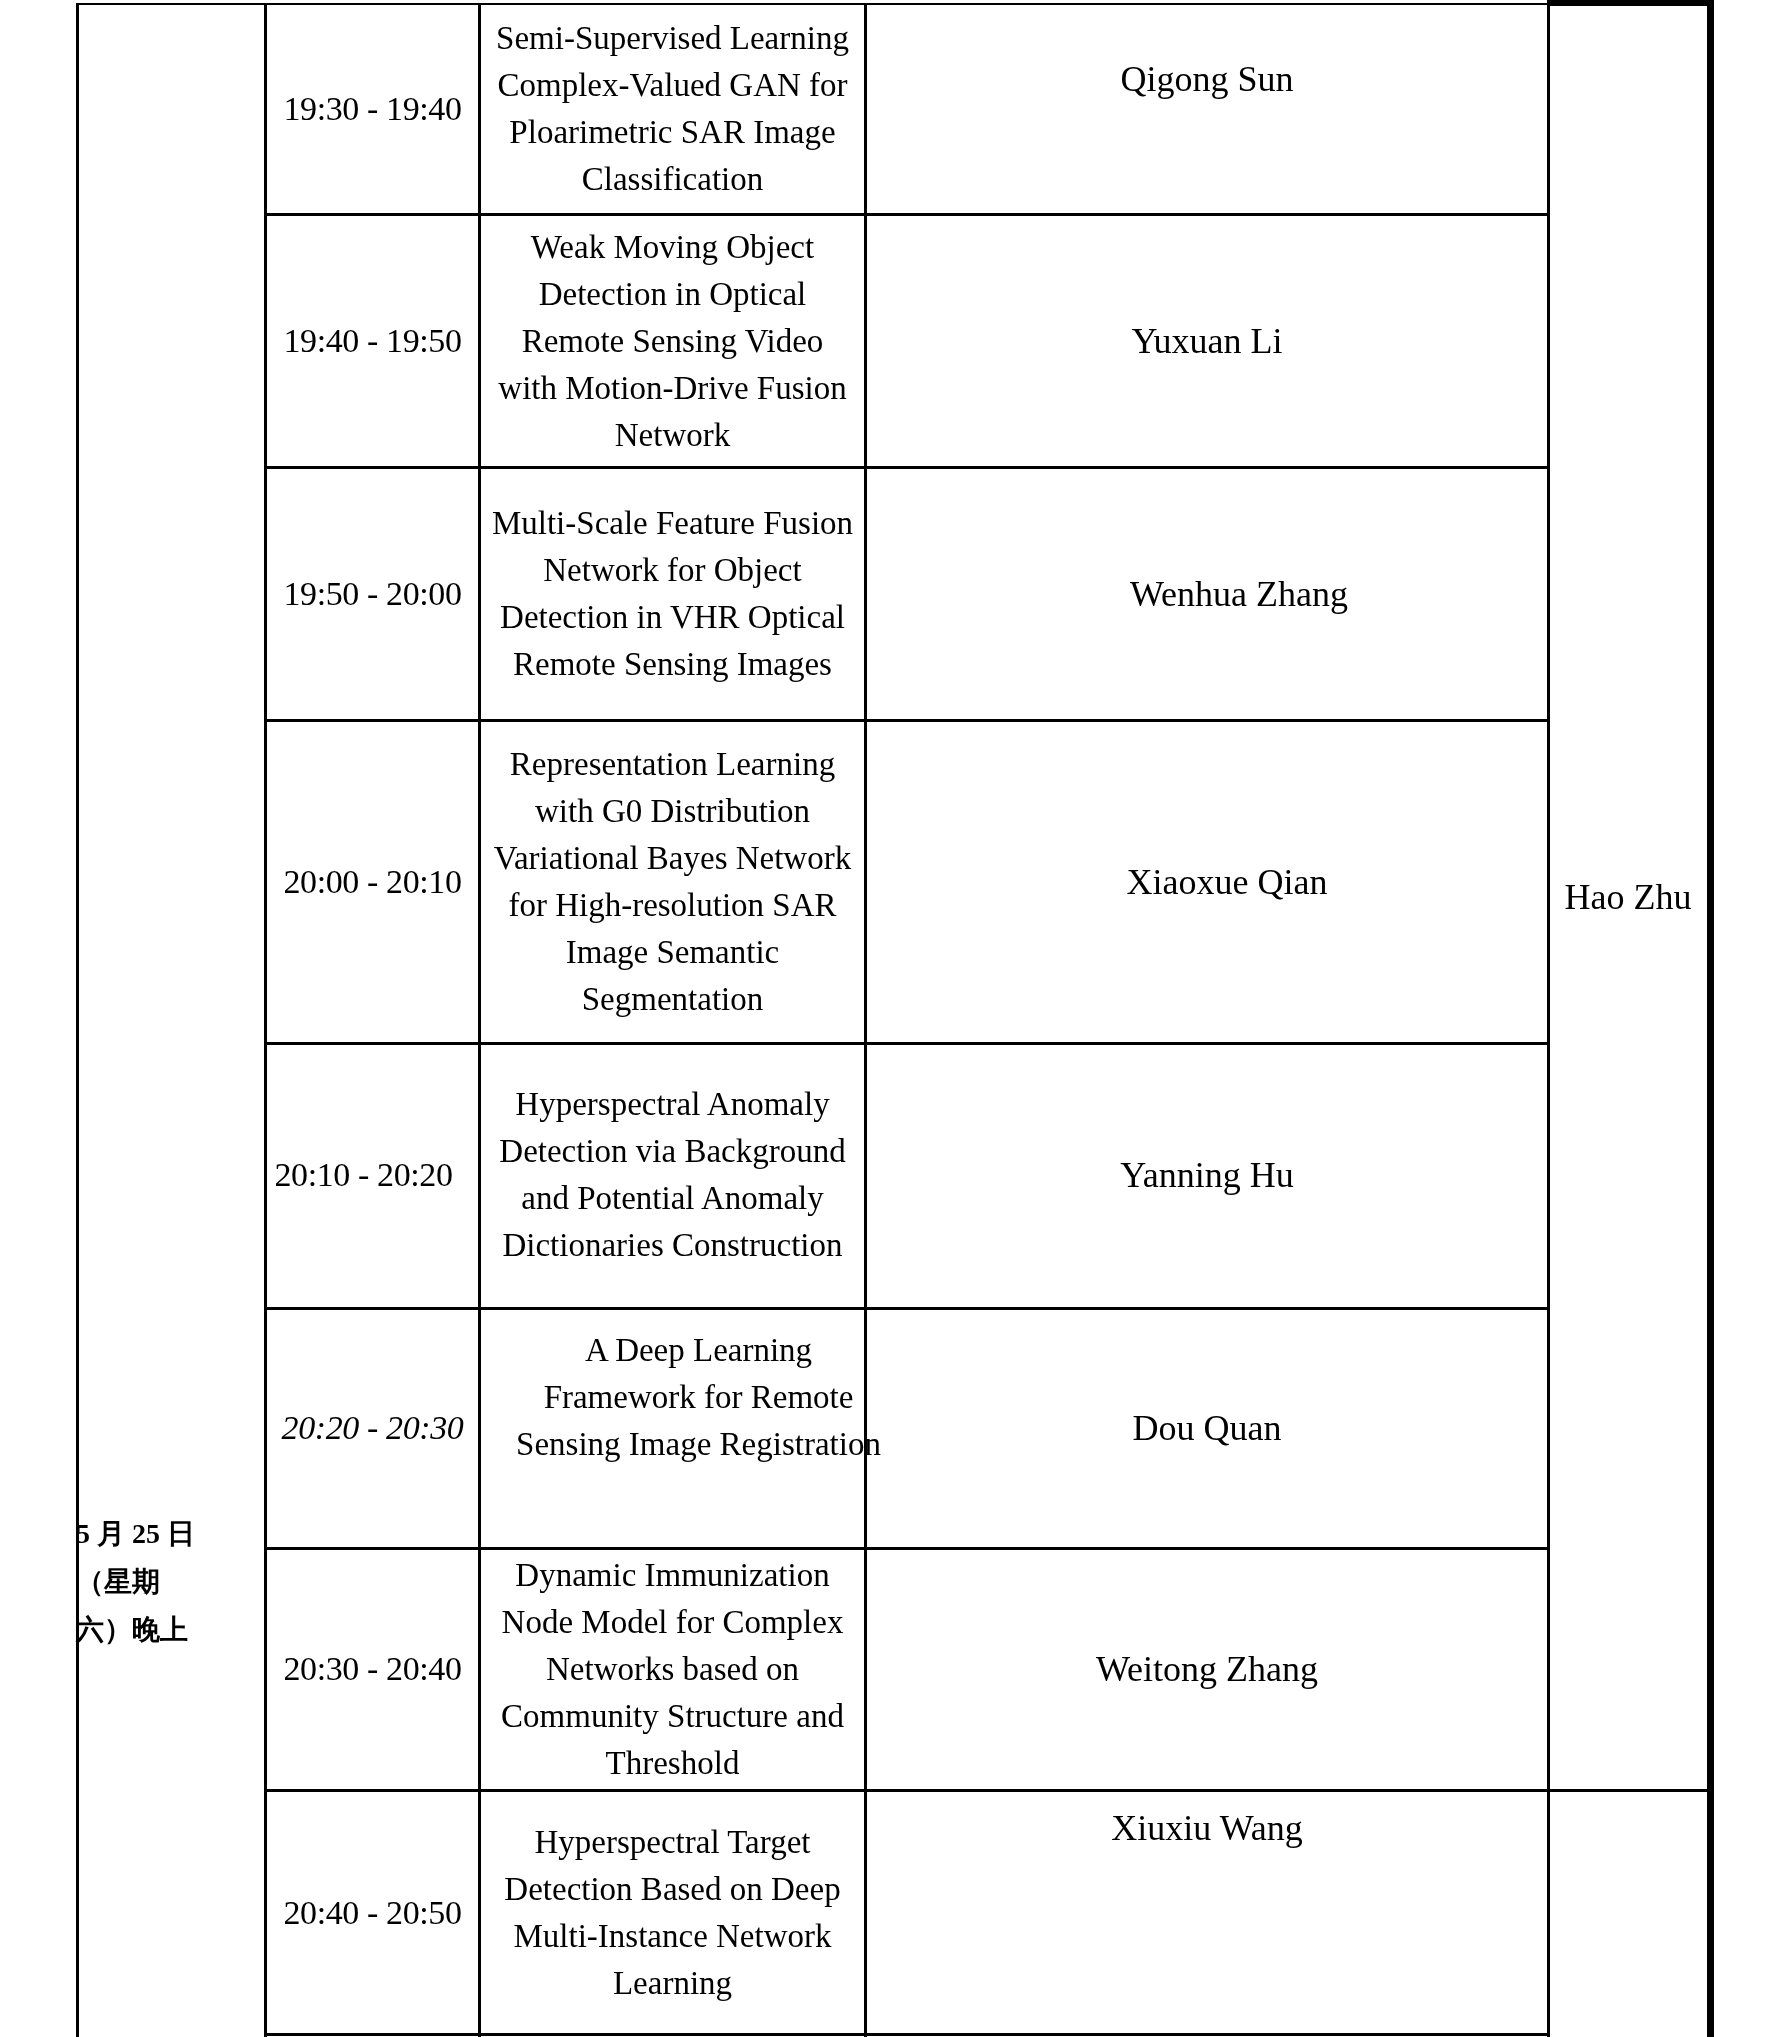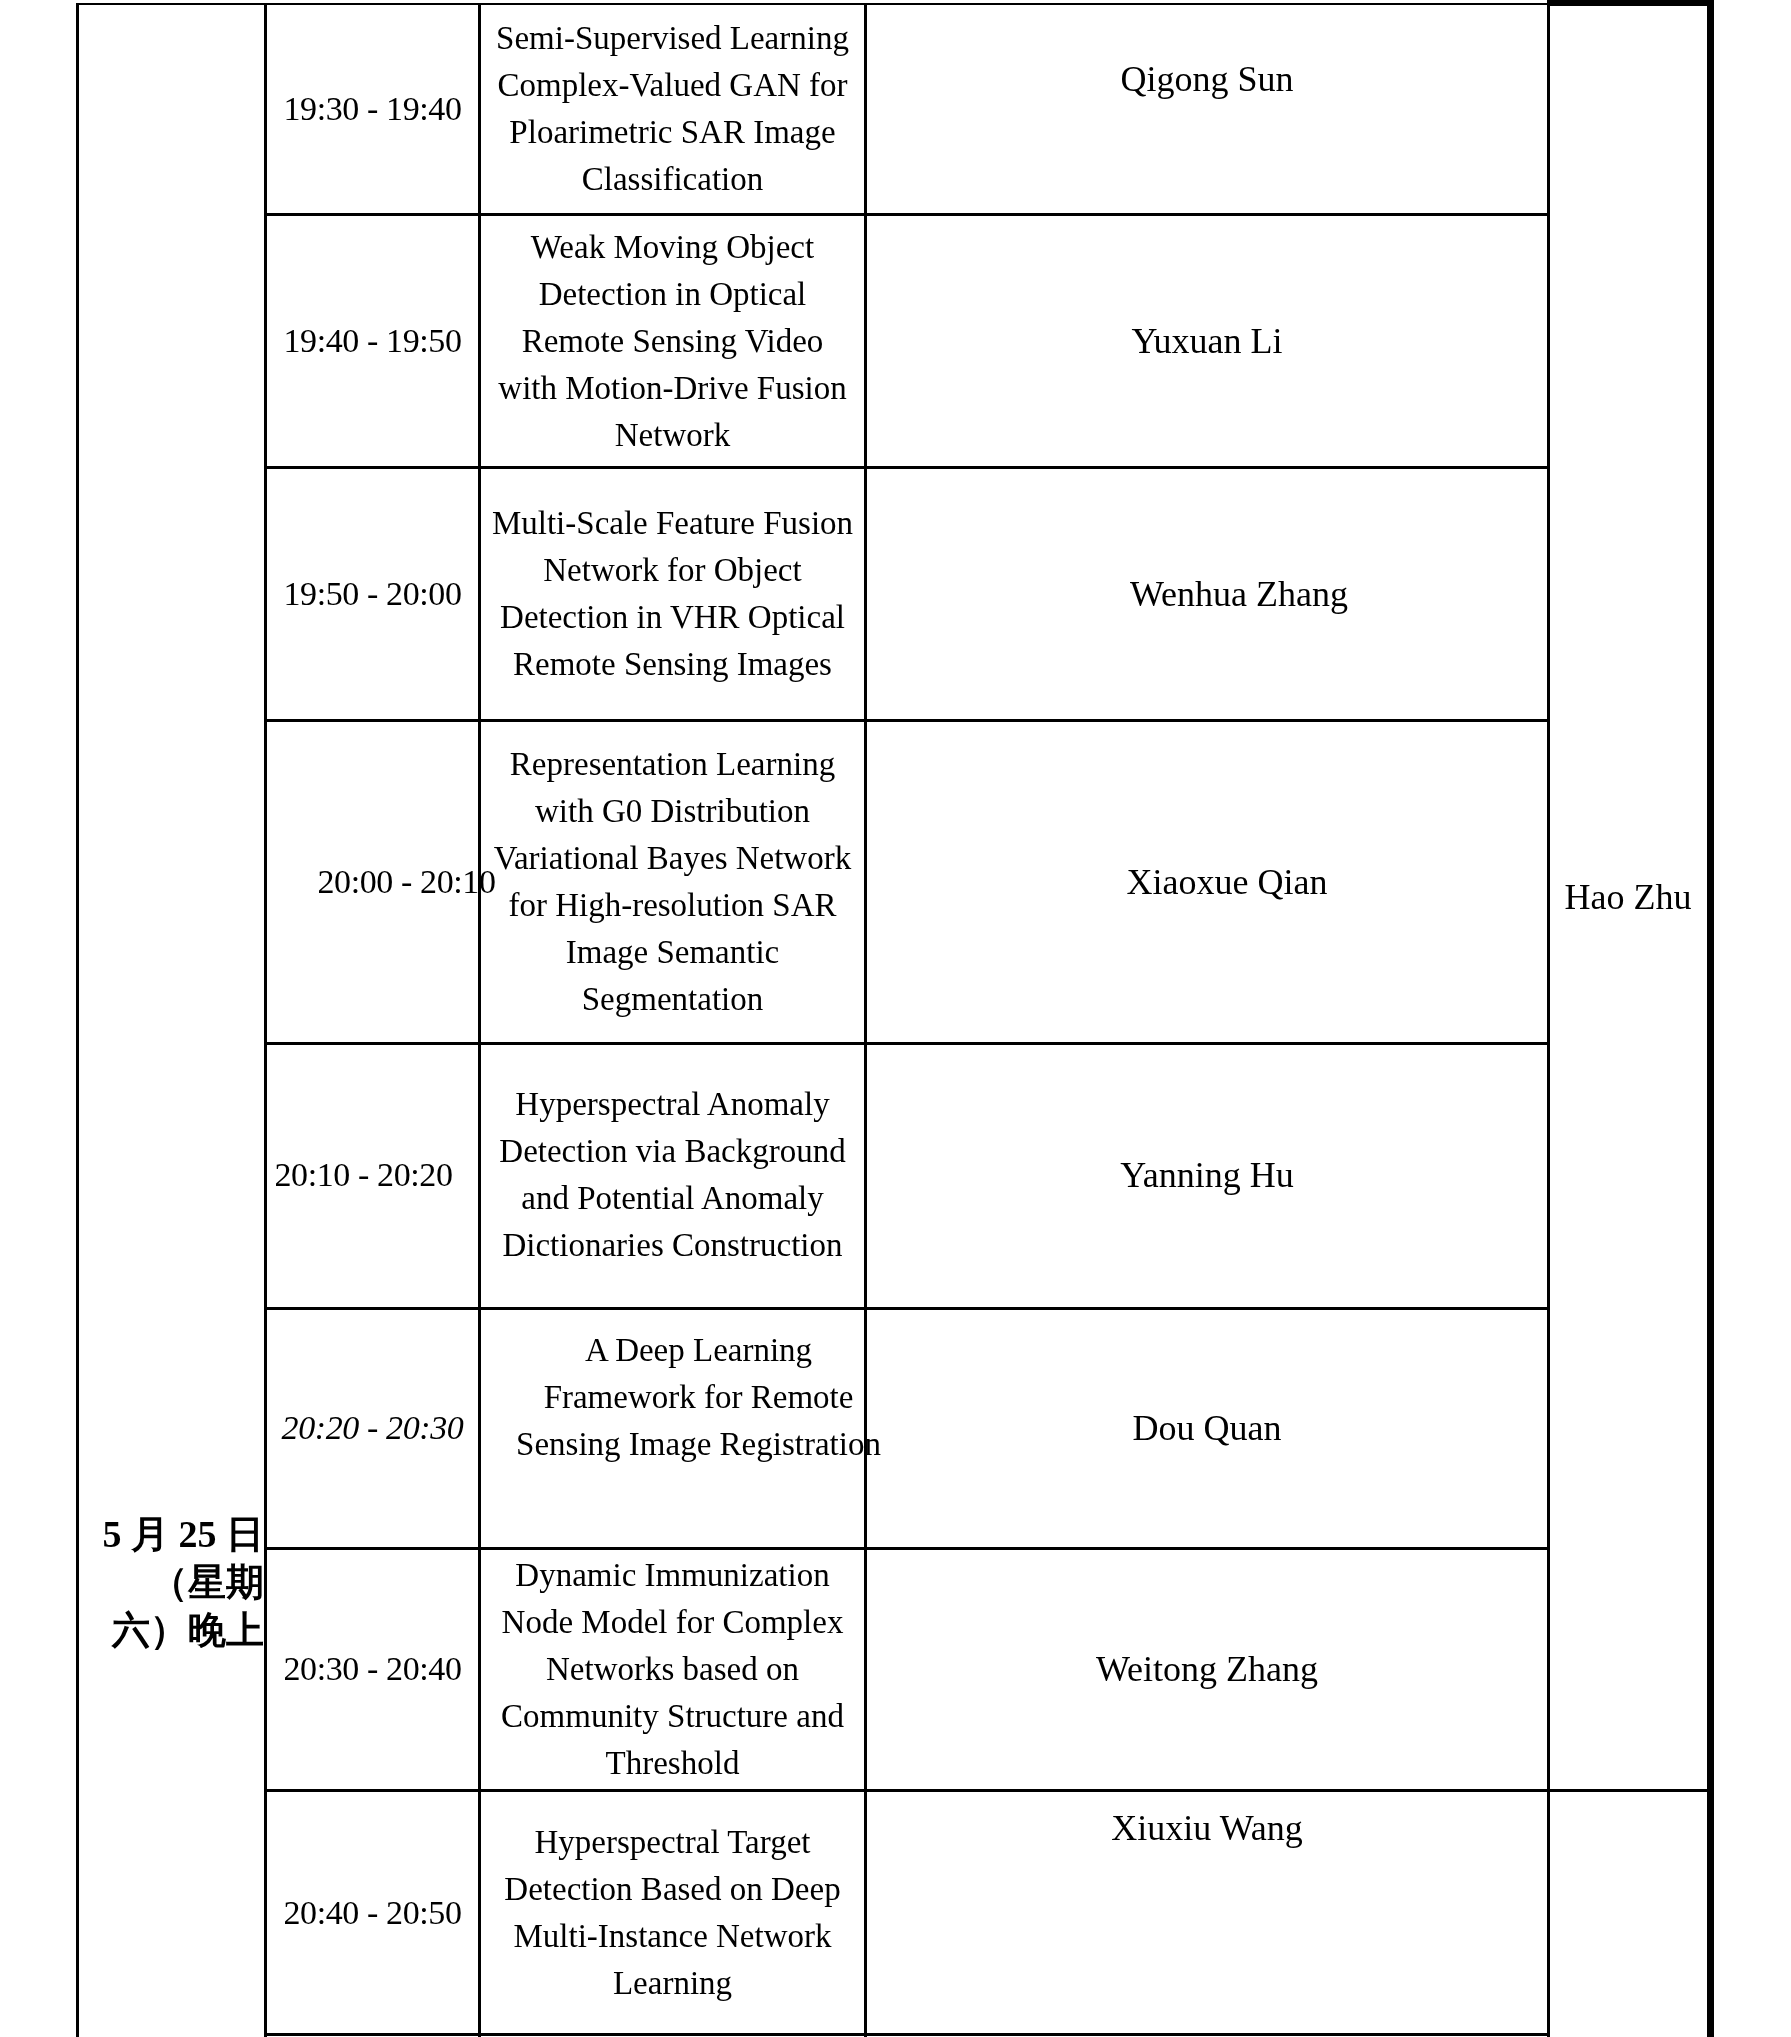--- a/index.html
+++ b/index.html
@@ -17,22 +17,22 @@
     display:flex;align-items:center;justify-content:center;
     text-align:center;
     overflow:hidden;
   }
   .time-cell{font-size:34px;letter-spacing:-0.4px;}
   .title-cell{font-size:33px;line-height:47px;white-space:pre-line;}
   .name-cell{font-size:36px;}
   .chair-cell{font-size:36px;}
   .date-cell{
     position:absolute;
-    text-align:right;
-    font-size:38px;line-height:48px;
+    text-align:left;
+    font-size:28px;line-height:48px;
     font-weight:bold;
     white-space:pre-line;
     display:block;
   }
 </style>
 </head>
 <body>
 
 <div id="canvas">
 
@@ -68,21 +68,21 @@
 Network</div>
     <div class="cell name-cell" style="left: 867px; top: 216px; width: 680px; height: 250px;">Yuxuan Li</div>
     <div class="line" style="left: 264px; top: 466px; width: 1285px; height: 2.7px;"></div>
     <div class="cell time-cell" style="left: 267px; top: 468px; width: 211px; height: 251px;">19:50 - 20:00</div>
     <div class="cell title-cell" style="left: 481px; top: 468px; width: 383px; height: 251px;">Multi-Scale Feature Fusion
 Network for Object
 Detection in VHR Optical
 Remote Sensing Images</div>
     <div class="cell name-cell" style="left: 867px; top: 468px; width: 744px; height: 251px;">Wenhua Zhang</div>
     <div class="line" style="left: 264px; top: 719px; width: 1285px; height: 2.7px;"></div>
-    <div class="cell time-cell" style="left: 267px; top: 722px; width: 211px; height: 320px; padding-left: 34px;">20:00 - 20:10</div>
+    <div class="cell time-cell" style="left: 267px; top: 722px; width: 211px; height: 320px;">20:00 - 20:10</div>
     <div class="cell title-cell" style="left: 481px; top: 722px; width: 383px; height: 320px;">Representation Learning
 with G0 Distribution
 Variational Bayes Network
 for High-resolution SAR
 Image Semantic
 Segmentation</div>
     <div class="cell name-cell" style="left: 867px; top: 722px; width: 680px; height: 320px; padding-left: 20px;">Xiaoxue Qian</div>
     <div class="line" style="left: 264px; top: 1042px; width: 1285px; height: 2.7px;"></div>
     <div class="cell time-cell" style="left: 267px; top: 1044px; width: 193px; height: 262px;">20:10 - 20:20</div>
     <div class="cell title-cell" style="left: 481px; top: 1044px; width: 383px; height: 262px;">Hyperspectral Anomaly

